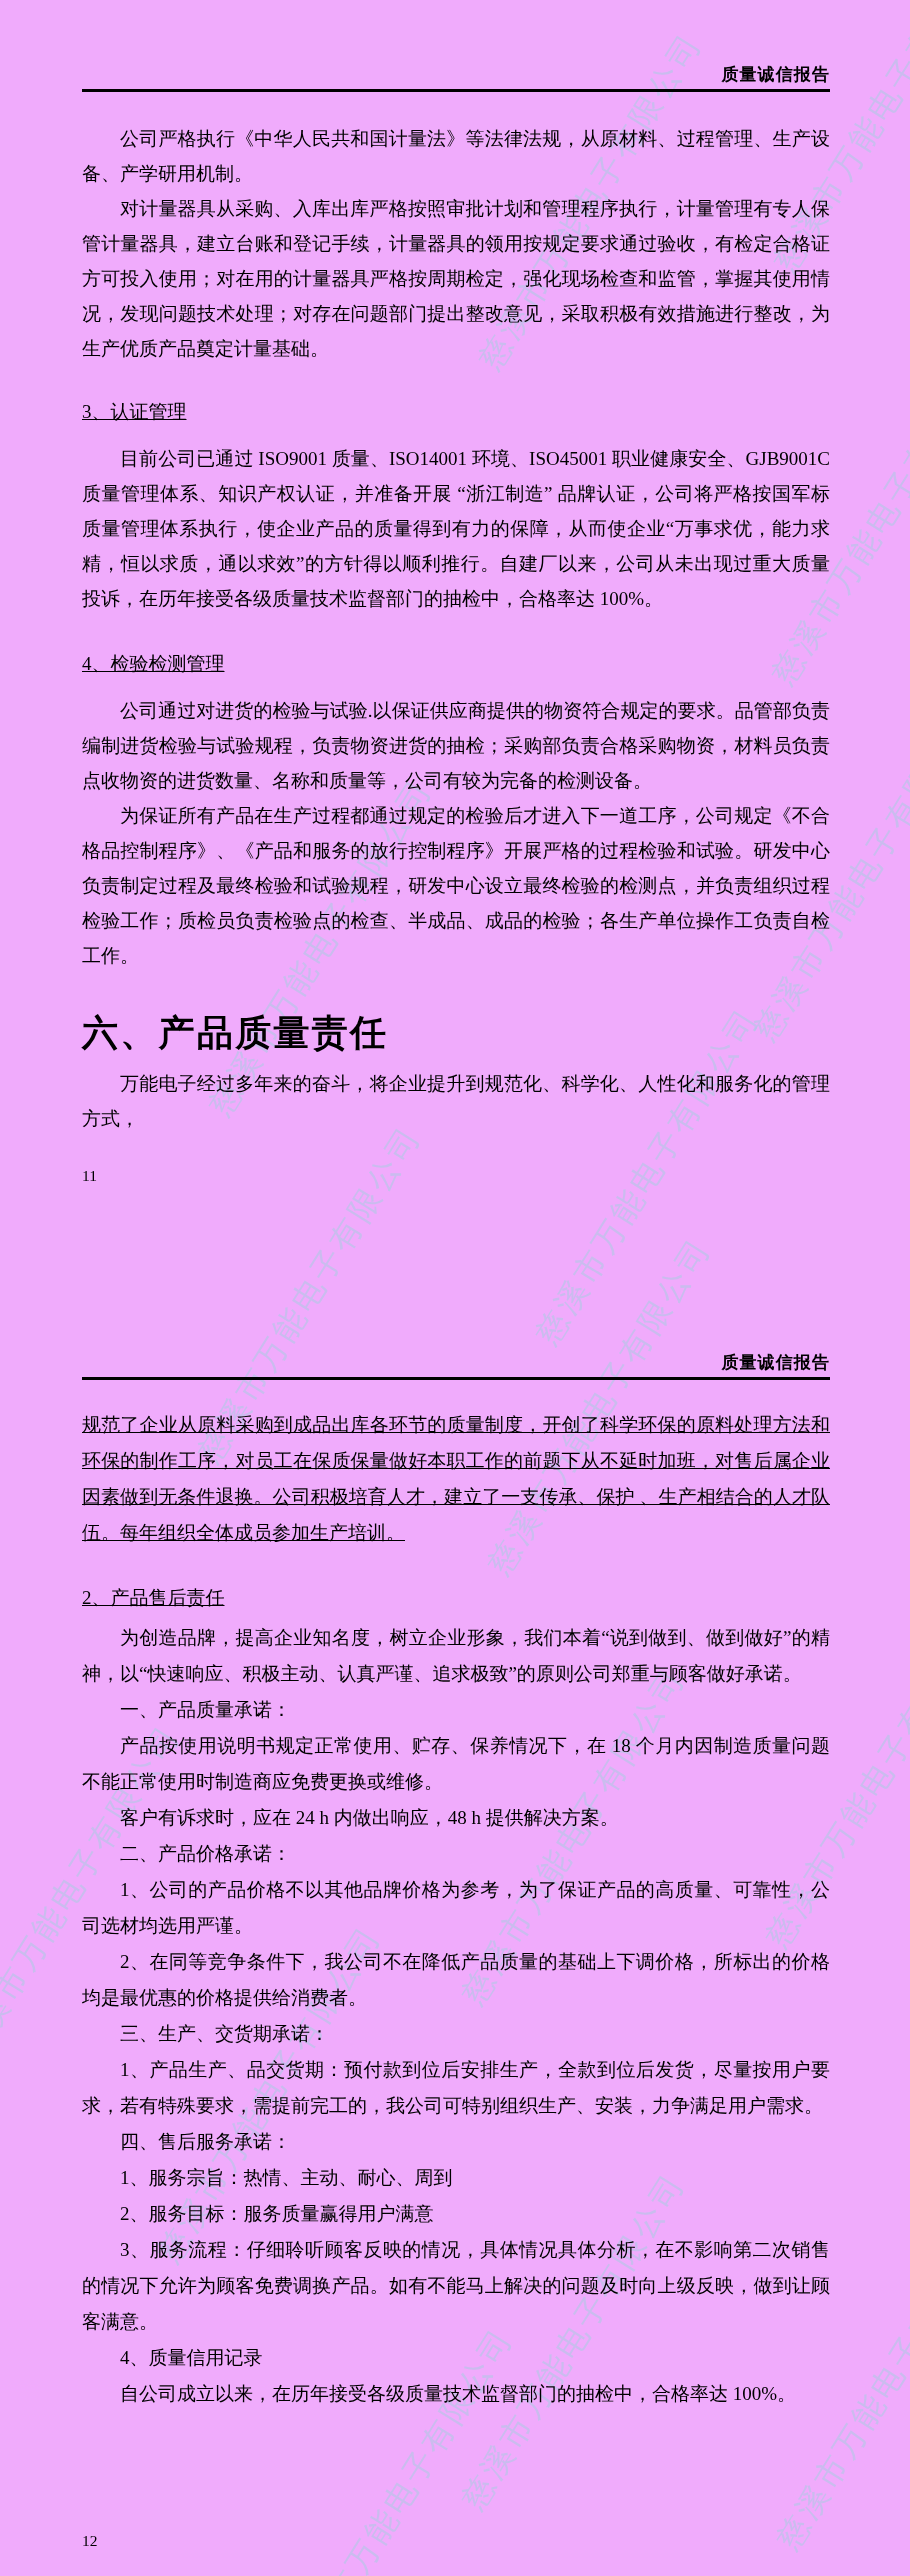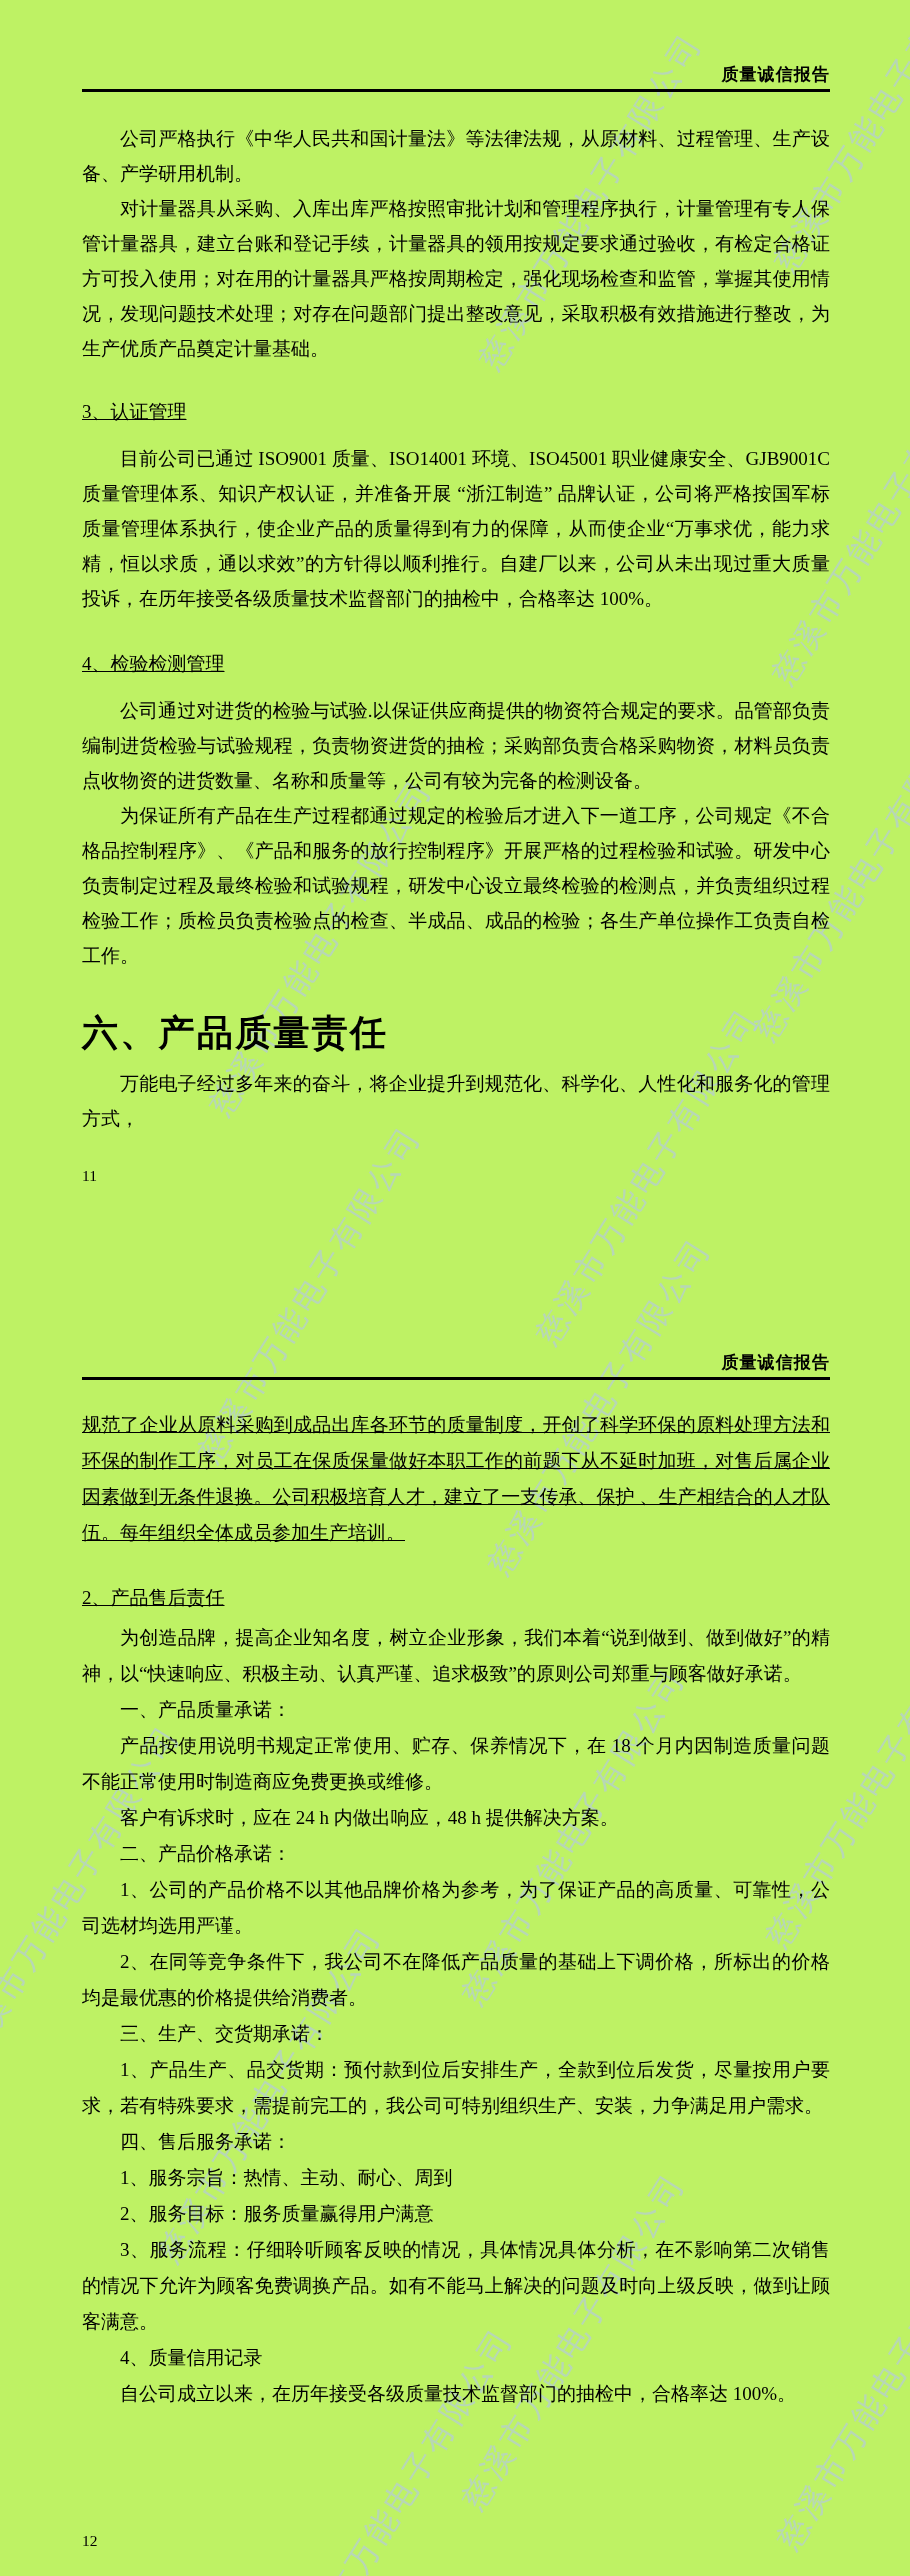--- a/index.html
+++ b/index.html
@@ -3,21 +3,21 @@
 <meta charset="utf-8">
 <style>
   html,body{margin:0;padding:0;background:#fff;}
   .canvas{position:relative;width:910px;height:2576px;background:#fff;overflow:hidden;
           font-family:"Liberation Serif","DejaVu Serif",serif;color:#000;}
   
   .wm-layer{position:absolute;left:0;top:0;width:910px;height:2576px;z-index:1;pointer-events:none;}
   .wm{position:absolute;white-space:nowrap;font-family:"Liberation Sans","DejaVu Sans",sans-serif;
       font-size:32px;letter-spacing:3.4px;color:#b4c7e7;opacity:.62;
       transform:translate(-50%,-50%) rotate(-58deg);}
-  .page{position:relative;width:910px;height:1288px;background:#bef264;box-sizing:border-box;
+  .page{position:relative;width:910px;height:1288px;background:#f0abfc;box-sizing:border-box;
         padding:63px 80px 0 82px;overflow:hidden;}
   .page > *{position:relative;z-index:2;}
   .hdr{font-family:"Liberation Sans","DejaVu Sans",sans-serif;font-weight:bold;font-size:17px;
        line-height:23px;text-align:right;letter-spacing:1.1px;}
   .rule{height:2.3px;background:#000;margin-top:3.4px;}
   .para{margin:0;font-size:19px;line-height:35px;text-align:justify;text-indent:38px;}
   .pg2 .para{line-height:36px;}
   .ni{text-indent:0;text-decoration:underline;}
   .chapter{margin:0;font-family:Liberation Serif, serif;font-weight:bold;
            font-size:36px;line-height:46px;text-indent:0;letter-spacing:2.3px;}

